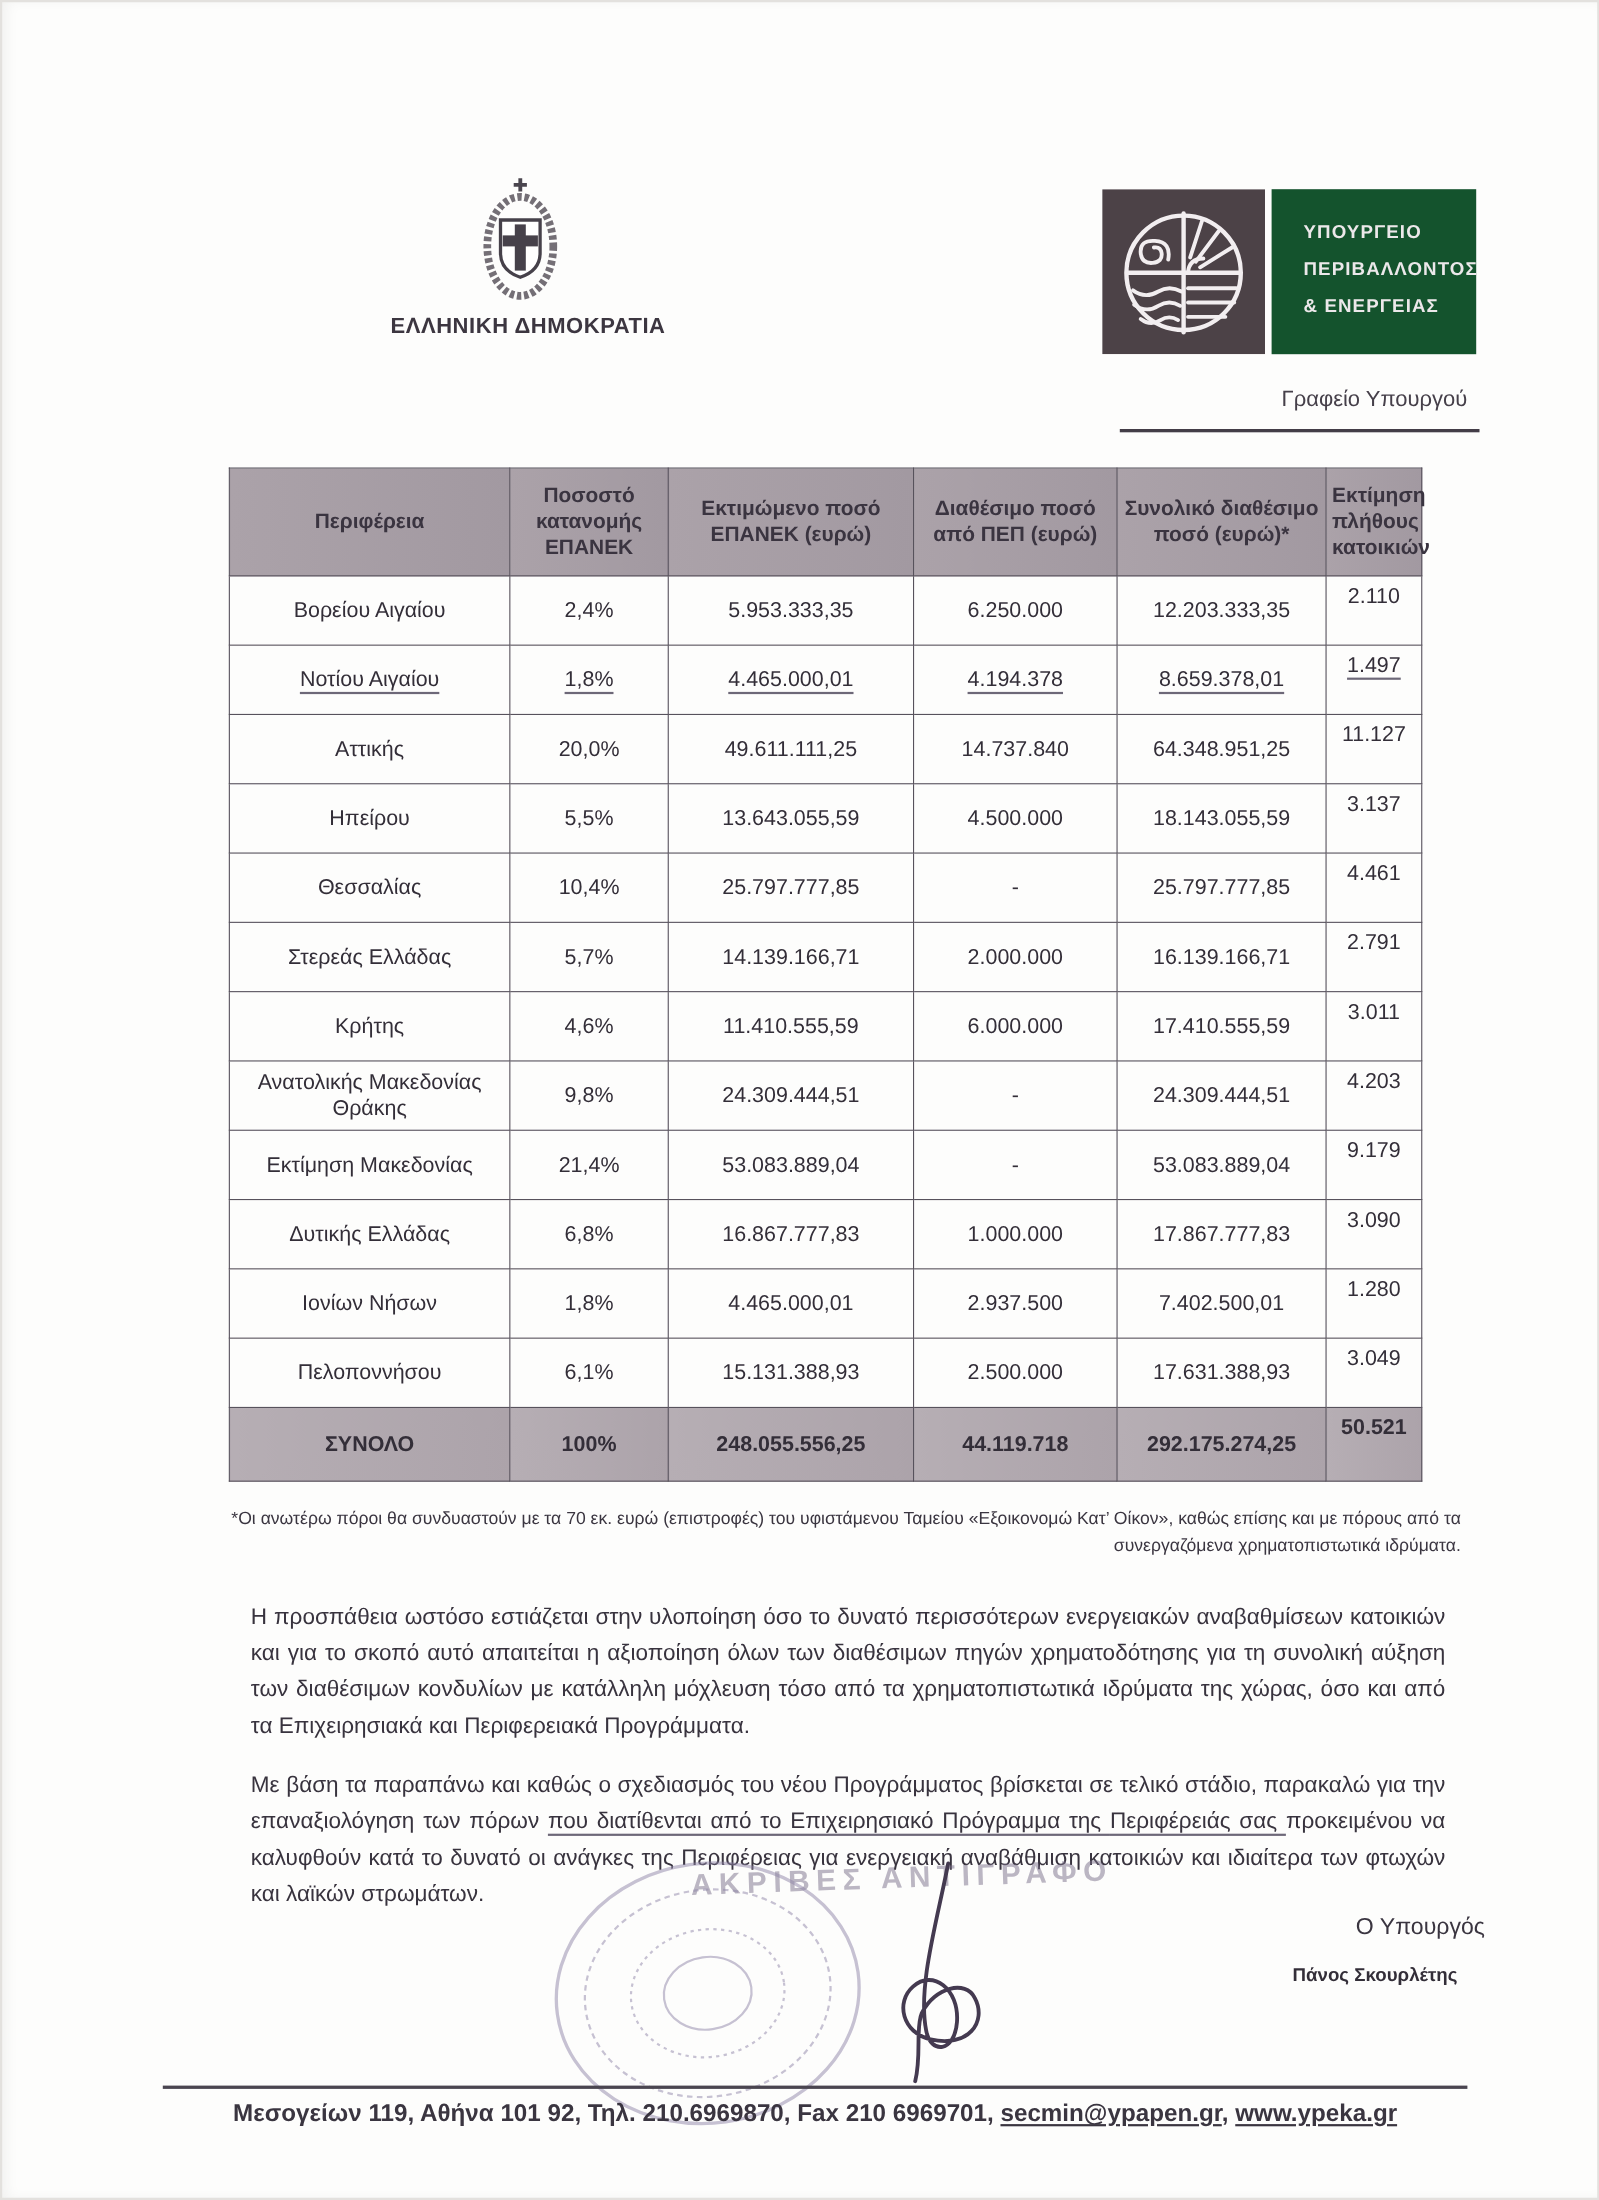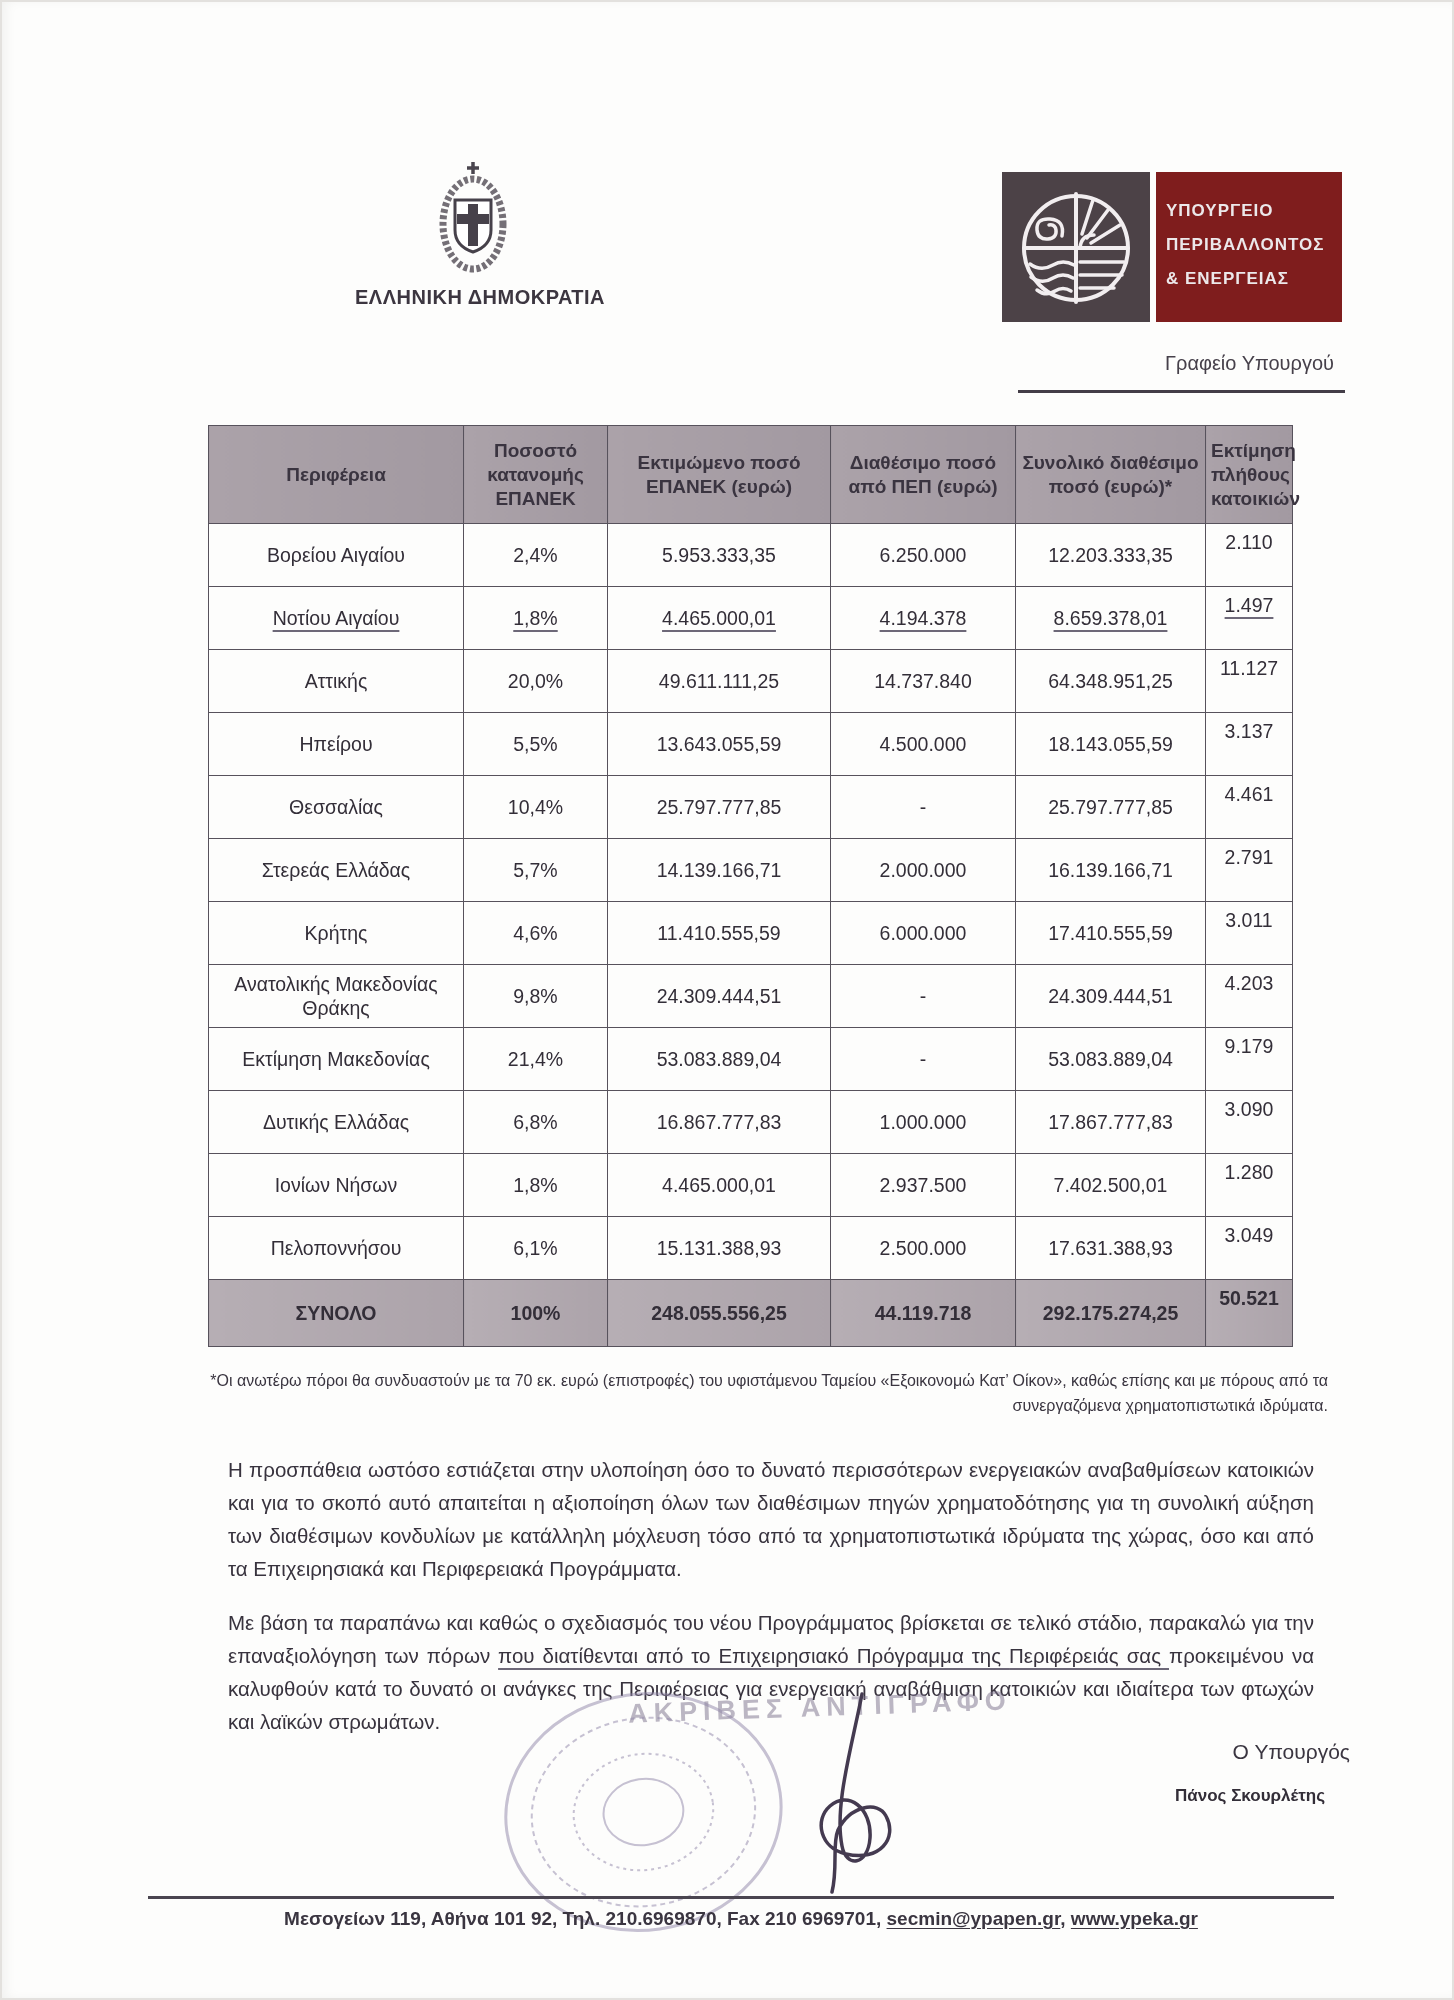--- a/index.html
+++ b/index.html
@@ -8,21 +8,21 @@
     background:#fdfdfc; color:#332e38; overflow:hidden;
     font-family:"Liberation Sans", sans-serif;
     box-shadow: inset 0 0 0 2px #e3e1de, inset 6px 0 12px rgba(0,0,0,.05);
   }
   
   .emblem { position:absolute; left:432px; top:160px; }
   .republic-title { position:absolute; left:300px; top:286px; width:360px; text-align:center;
     font-size:20px; font-weight:bold; letter-spacing:.5px; color:#3c3640; }
   .logo-box { position:absolute; left:1002px; top:172px; }
   .ministry-text { position:absolute; left:1156px; top:172px; width:186px; height:150px;
-    background:#7f1d1d; box-sizing:border-box; padding:22px 0 0 10px; }
+    background:#14532d; box-sizing:border-box; padding:22px 0 0 29px; }
   .ministry-text div { color:#ece8ea; font-size:17px; font-weight:bold; letter-spacing:1px; line-height:34px; }
   .office-label { position:absolute; right:120px; top:352px; font-size:20px; color:#46404a;margin-left:12px; }
   .header-rule { position:absolute; left:1018px; top:390px; width:327px; height:3px; background:#433d47; }
   
   table.alloc { position:absolute; left:208px; top:425px; width:1084px; border-collapse:collapse;
     table-layout:fixed; }
   table.alloc th, table.alloc td { border:1.6px solid #57525c; }
   table.alloc thead th { background:linear-gradient(90deg,#ab a2a9,#a19 8a0); }
   table.alloc thead th {
     background:linear-gradient(90deg,#aba2a9,#a299a1);
@@ -45,21 +45,21 @@
     letter-spacing:6px; color:rgba(122,112,138,.5); transform:rotate(-2deg); white-space:nowrap; }
   .seal { position:absolute; left:498px; top:1688px; transform:rotate(-8deg); }
   .signature { position:absolute; left:788px; top:1688px; }
   .minister-title { position:absolute; left:1090px; top:1740px; width:260px; text-align:right;
     font-size:21px; color:#3a3540; }
   .minister-name { position:absolute; left:1100px; top:1786px; width:300px; text-align:center;
     font-size:17px; font-weight:bold; color:#332e38; }
   
   .footer-rule { position:absolute; left:148px; top:1896px; width:1186px; height:3px; background:#4a4550; }
   .footer-text { position:absolute; left:150px; top:1908px; width:1182px; text-align:center;
-    font-size:19px; font-weight:bold; color:#3a3540; }
+    font-size:22px; font-weight:bold; color:#3a3540; }
   .footer-text a { color:#3a3540; text-decoration:underline; text-underline-offset:3px; cursor:pointer; }
 </style>
 </head>
 <body>
 
 <div class="page">
 
   <div class="emblem">
     <svg width="82" height="114" viewBox="0 0 82 114">
       <path d="M41 2 v12 M35 8 h12" stroke="#4a454e" stroke-width="3.5" fill="none"></path>

